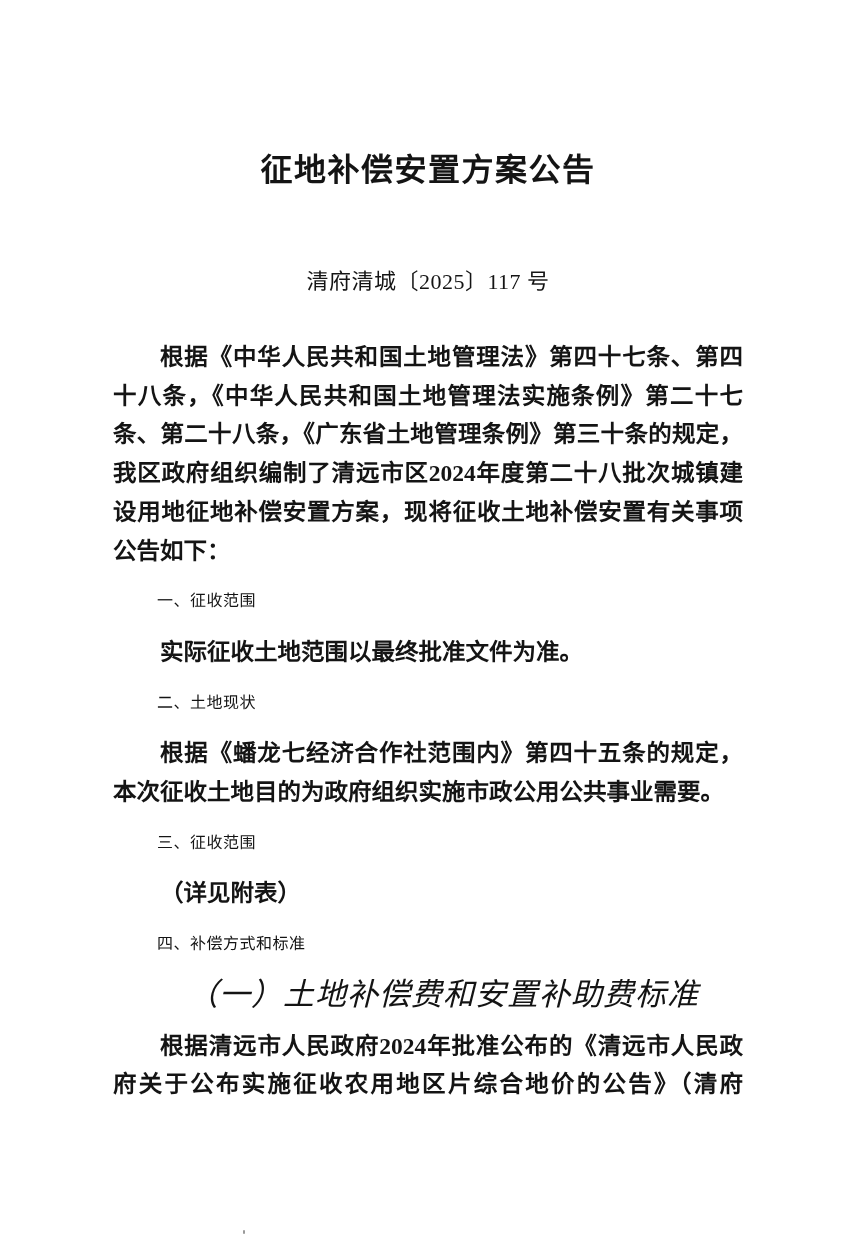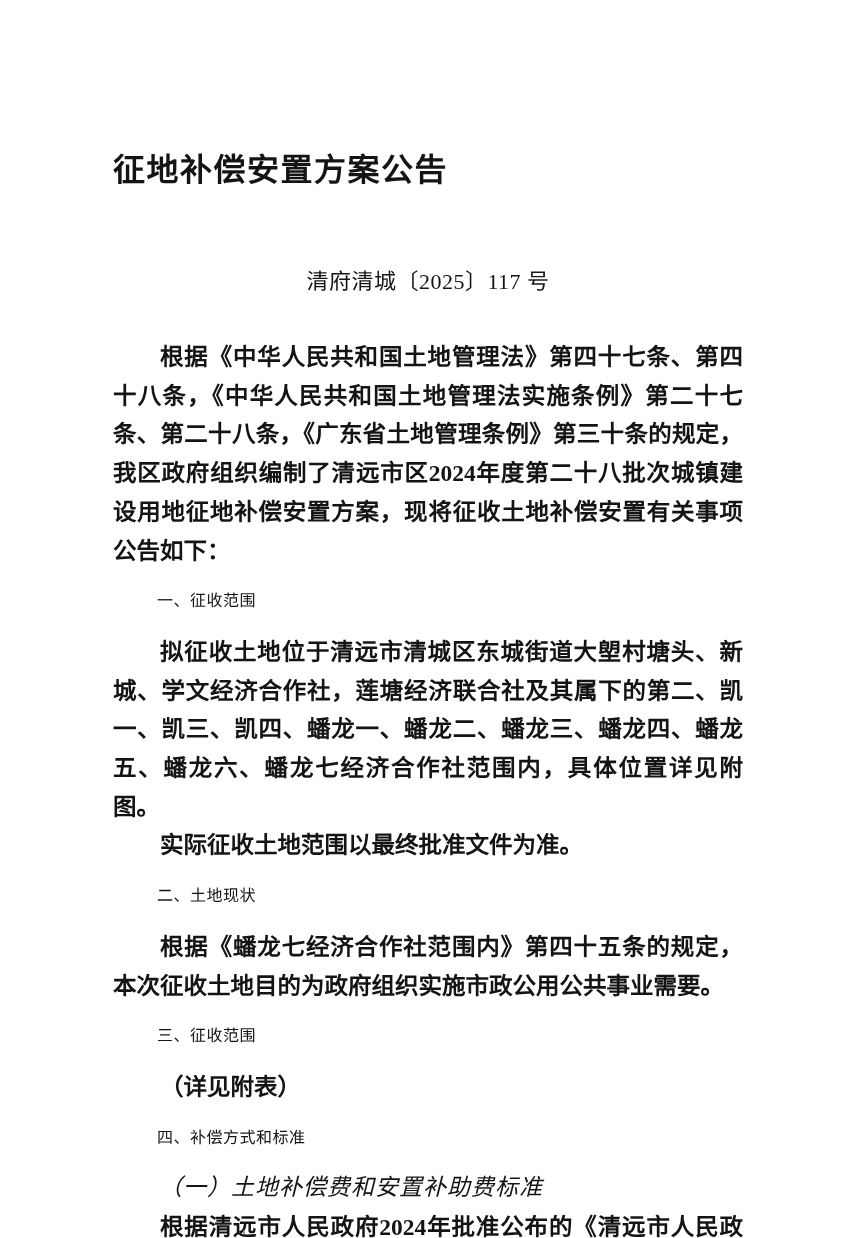--- a/index.html
+++ b/index.html
@@ -19,20 +19,21 @@
   .content {
     margin-left: 113px;
     width: 630px;
   }
   .doc-title {
     margin: 0;
     padding-top: 148px;
     font-size: 32px;
     line-height: 44px;
     font-weight: bold;
+    text-align: center;
     letter-spacing: 1.5px;
     font-family: "Liberation Serif", "DejaVu Serif", serif;
   }
   .doc-number {
     margin-top: 76px;
     font-size: 22px;
     line-height: 28px;
     text-align: center;
     letter-spacing: 0.5px;
   }
@@ -53,23 +54,23 @@
   .heading {
     margin: 12px;
     text-indent: 2em;
     font-size: 16px;
     line-height: 38.7px;
     font-weight: normal;
     font-family: "Liberation Sans", "DejaVu Sans", sans-serif;
     letter-spacing: 0.5px;
   }
   .subheading {
-    margin: 0;
+    margin: 12px;
     text-indent: 2em;
-    font-size: 23px;
+    font-size: 31px;
     line-height: 38.7px;
     font-weight: normal;
     font-style: italic;
     font-family: "Liberation Serif", "DejaVu Serif", serif;
     letter-spacing: 1px;
   }
   .scan-artifact {
     position: absolute;
     left: 243px;
     top: 1230px;
@@ -88,21 +89,20 @@
     <h1 class="doc-title">征地补偿安置方案公告</h1>
 
     <div class="doc-number">清府清城〔2025〕117 号</div>
 
     <div class="doc-body">
 
       <p class="para">根据《中华人民共和国土地管理法》第四十七条、第四十八条，《中华人民共和国土地管理法实施条例》第二十七条、第二十八条，《广东省土地管理条例》第三十条的规定，我区政府组织编制了清远市区2024年度第二十八批次城镇建设用地征地补偿安置方案，现将征收土地补偿安置有关事项公告如下：</p>
 
       <h2 class="heading">一、征收范围</h2>
 
-      <p class="para">拟征收土地位于清远市清城区东城街道大塱村塘头、新城、学文经济合作社，莲塘经济联合社及其属下的第二、凯一、凯三、凯四、蟠龙一、蟠龙二、蟠龙三、蟠龙四、蟠龙五、蟠龙六、蟠龙七经济合作社范围内，具体位置详见附图。</p>
 
       <p class="para">实际征收土地范围以最终批准文件为准。</p>
 
       <h2 class="heading">二、土地现状</h2>
 
       <p class="para">根据《蟠龙七经济合作社范围内》第四十五条的规定，本次征收土地目的为政府组织实施市政公用公共事业需要。</p>
 
       <h2 class="heading">三、征收范围</h2>
 
       <p class="para">（详见附表）</p>

